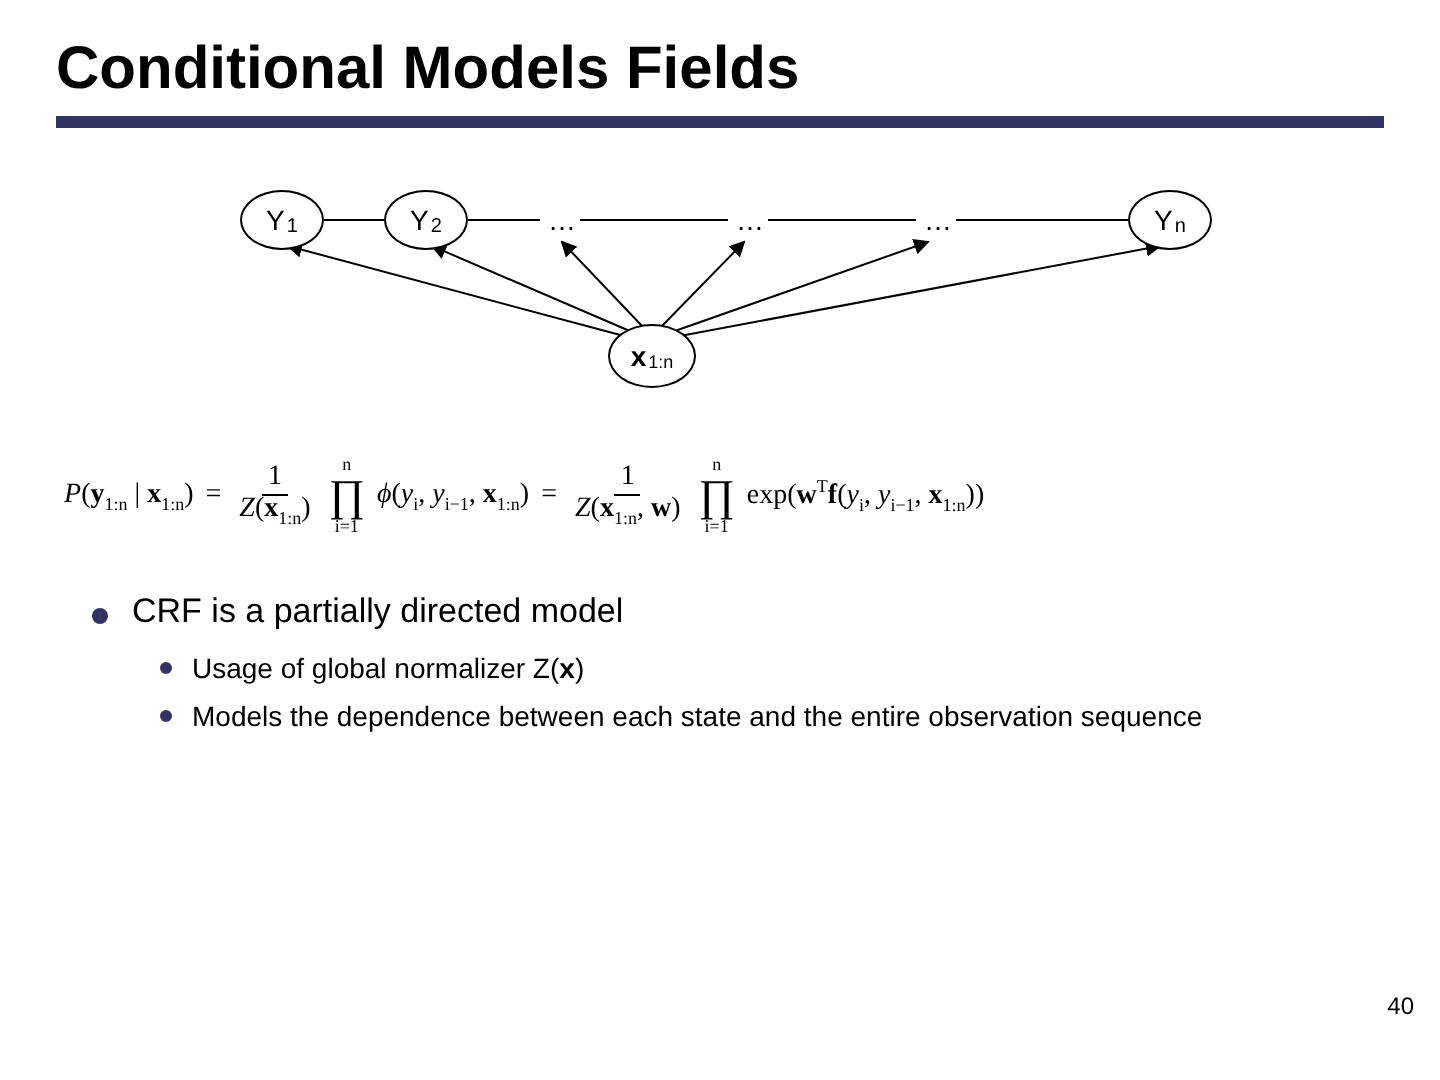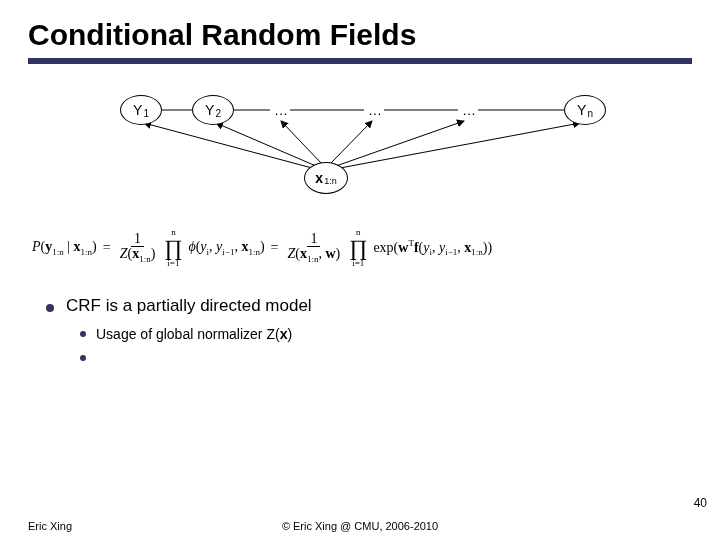--- a/index.html
+++ b/index.html
@@ -33,21 +33,21 @@
   .bullet-l2 { display: flex; align-items: flex-start; gap: 10px; font-size: 14px; margin-bottom: 8px; }
   .bullet-l2 .marker { width: 6px; height: 6px; border-radius: 50%; background: #333366; margin-top: 5px; flex-shrink: 0; }
   .slidenum { position: absolute; right: 13px; bottom: 30px; font-size: 12px; }
   .footer { position: absolute; bottom: 8px; left: 28px; right: 28px; display: flex; justify-content: space-between; font-size: 11px; }
   .footer .mid { position: absolute; left: 0; right: 0; text-align: center; }
 </style>
 </head>
 <body>
 <div class="slide">
 
-<div class="title">Conditional Random Fields</div>
+<div class="title">Conditional Models Fields</div>
 <div class="rule"></div>
 
 <div class="diagram">
   <svg class="arrows" viewBox="0 0 664 130">
     <defs>
       <marker id="ah" markerWidth="8" markerHeight="8" refX="7" refY="4" orient="auto">
         <path d="M0,0 L8,4 L0,8 Z" fill="#000"></path>
       </marker>
     </defs>
     <line x1="134" y1="20" x2="164" y2="20" stroke="#000" stroke-width="1"></line>
@@ -125,24 +125,20 @@
   </div>
   <div class="sublist">
     <div class="bullet-l2">
       <span class="marker"></span>
       <span>
         <span>Usage of global normalizer Z(</span><b>x</b><span>)</span>
       </span>
     </div>
     <div class="bullet-l2">
       <span class="marker"></span>
+      <span>Models the dependence between each state and the entire observation sequence</span>
     </div>
   </div>
 </div>
 
 <div class="slidenum">40</div>
-<div class="footer">
-  <span>Eric Xing</span>
-  <span class="mid">© Eric Xing @ CMU, 2006-2010</span>
-  <span></span>
-</div>
 
 </div>
 
 </body></html>

